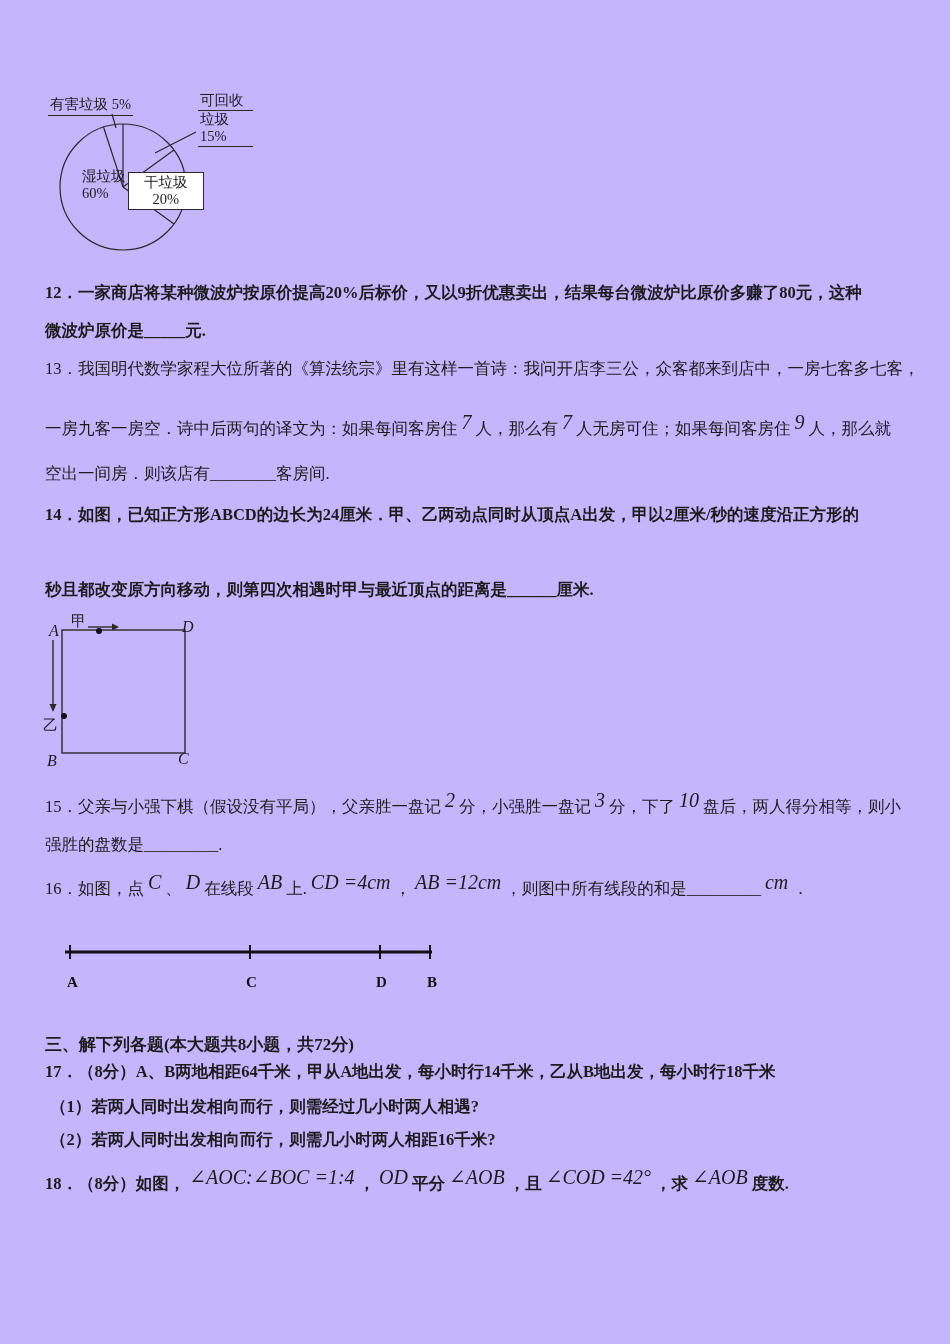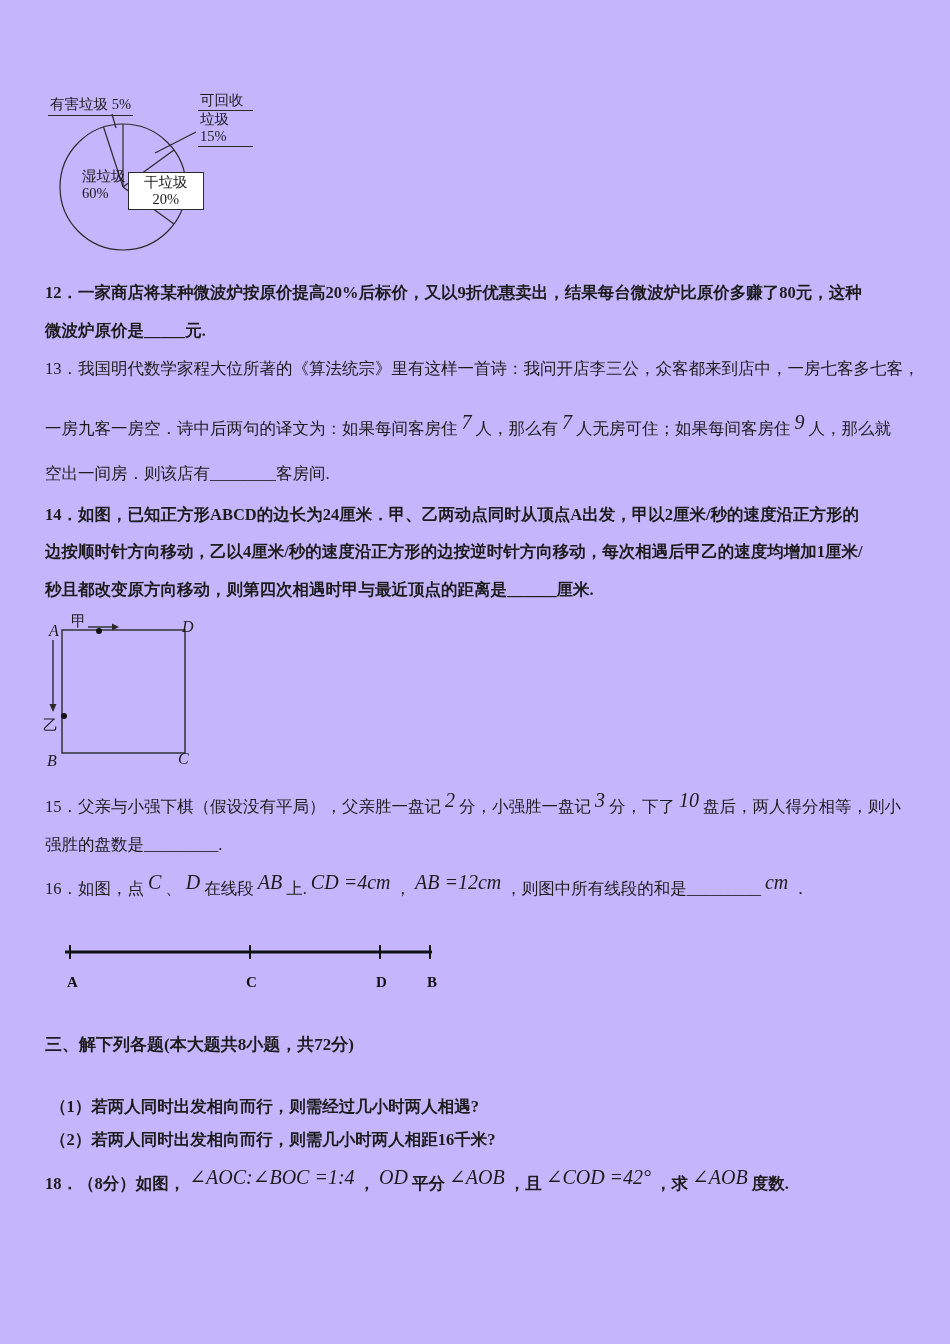--- a/index.html
+++ b/index.html
@@ -68,21 +68,20 @@
   </div>
 
   <div class="tl b" style="left:45px;top:283px;">12．一家商店将某种微波炉按原价提高20%后标价，又以9折优惠卖出，结果每台微波炉比原价多赚了80元，这种</div>
   <div class="tl b" style="left:45px;top:321px;">微波炉原价是_____元.</div>
 
   <div class="tl" style="left:45px;top:359px;">13．我国明代数学家程大位所著的《算法统宗》里有这样一首诗：我问开店李三公，众客都来到店中，一房七客多七客，</div>
   <div class="tl" style="left:45px;top:417px;"><span class="run-plain">一房九客一房空．诗中后两句的译文为：如果每间客房住</span><span class="run-math">7</span><span class="run-plain">人，那么有</span><span class="run-math">7</span><span class="run-plain">人无房可住；如果每间客房住</span><span class="run-math">9</span><span class="run-plain">人，那么就</span></div>
   <div class="tl" style="left:45px;top:464px;">空出一间房．则该店有________客房间.</div>
 
   <div class="tl b" style="left:45px;top:505px;">14．如图，已知正方形ABCD的边长为24厘米．甲、乙两动点同时从顶点A出发，甲以2厘米/秒的速度沿正方形的</div>
-  <div class="tl b" style="left:45px;top:542px;">边按顺时针方向移动，乙以4厘米/秒的速度沿正方形的边按逆时针方向移动，每次相遇后甲乙的速度均增加1厘米/</div>
   <div class="tl b" style="left:45px;top:580px;">秒且都改变原方向移动，则第四次相遇时甲与最近顶点的距离是______厘米.</div>
 
   <div class="fig-square">
     <svg width="200" height="175" viewBox="0 0 200 175">
       <rect x="24" y="30" width="123" height="123"></rect>
       <line x1="50" y1="27" x2="74" y2="27"></line>
       <polygon points="74,23.5 81,27 74,30.5"></polygon>
       <circle cx="61" cy="31" r="3"></circle>
       <line x1="15" y1="40" x2="15" y2="104"></line>
       <polygon points="11.5,104 18.5,104 15,112"></polygon>
@@ -110,18 +109,19 @@
       <line class="tick" x1="375" y1="7" x2="375" y2="21"></line>
       <text class="seg-label" x="12" y="49">A</text>
       <text class="seg-label" x="191" y="49">C</text>
       <text class="seg-label" x="321" y="49">D</text>
       <text class="seg-label" x="372" y="49">B</text>
     </svg>
   </div>
 
   <div class="tl b" style="left:45px;top:1035px;font-size:17px;">三、解下列各题(本大题共8小题，共72分)</div>
 
+  <div class="tl b" style="left:45px;top:1062px;">17．（8分）A、B两地相距64千米，甲从A地出发，每小时行14千米，乙从B地出发，每小时行18千米</div>
   <div class="tl b" style="left:50px;top:1097px;">（1）若两人同时出发相向而行，则需经过几小时两人相遇?</div>
   <div class="tl b" style="left:50px;top:1130px;">（2）若两人同时出发相向而行，则需几小时两人相距16千米?</div>
 
   <div class="tl b" style="left:45px;top:1172px;"><span class="run-plain">18．（8分）如图，</span><span class="run-math">∠AOC:∠BOC =1:4</span><span class="run-plain">，</span><span class="run-math">OD</span><span class="run-plain">平分</span><span class="run-math">∠AOB</span><span class="run-plain">，且</span><span class="run-math">∠COD =42°</span><span class="run-plain">，求</span><span class="run-math">∠AOB</span><span class="run-plain">度数.</span></div>
 
 </div>
 
 </body></html>

